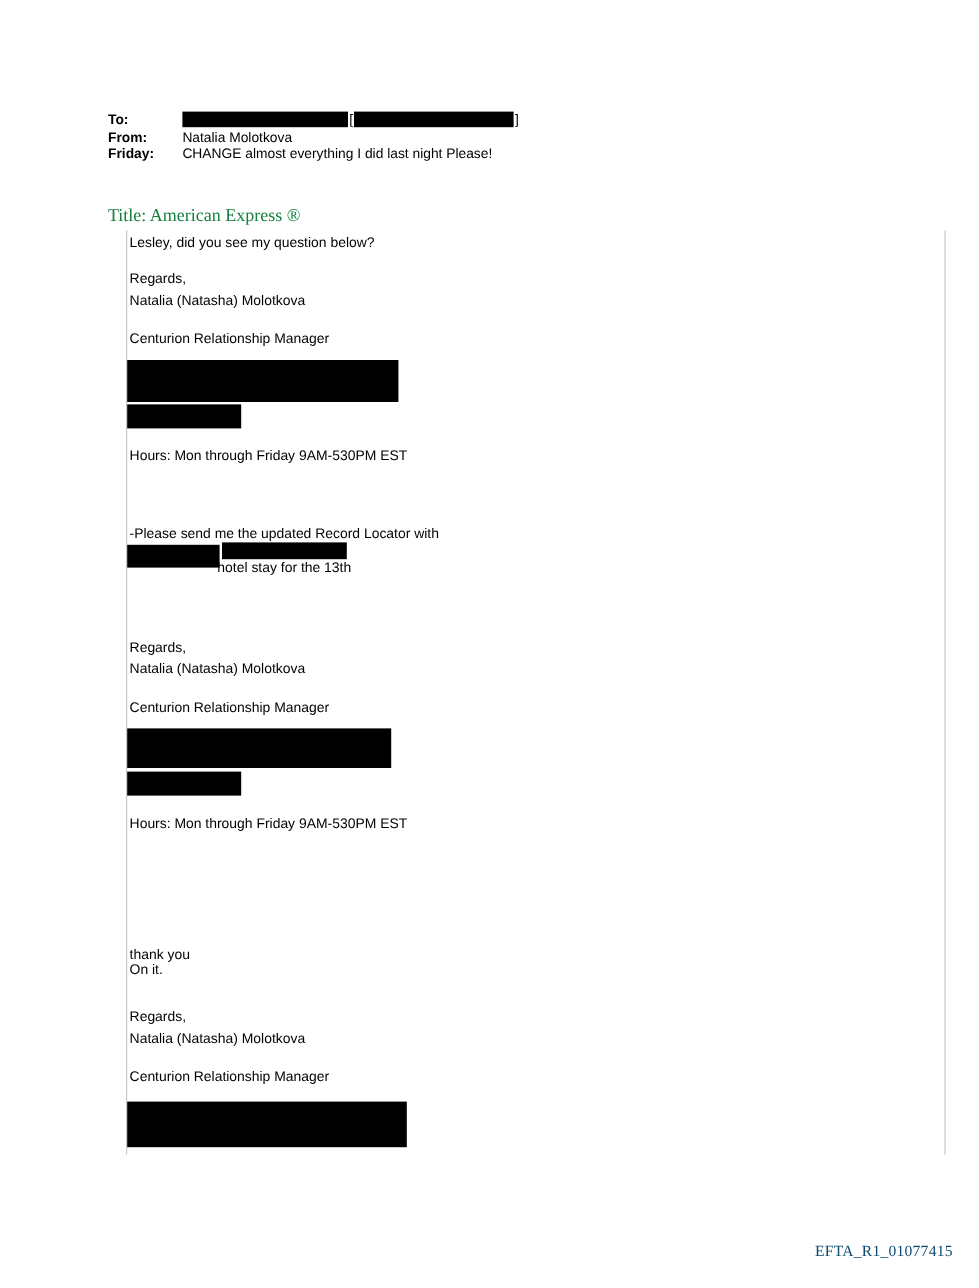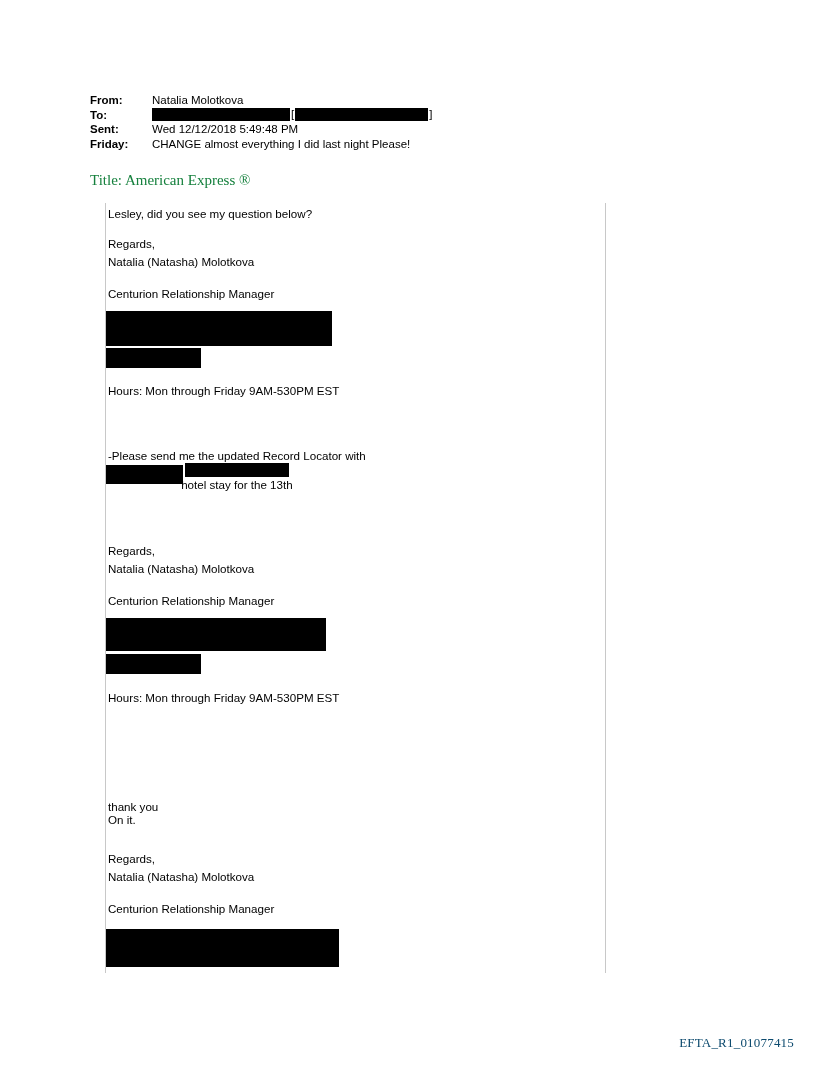--- a/index.html
+++ b/index.html
@@ -66,22 +66,22 @@
     top: 172px;
     font-family: "Liberation Serif", serif;
     font-size: 15px;
     color: #15803d;
   }
 
   
   .body-box {
     position: absolute;
     left: 105px;
-    top: 203px;
-    width: 501px;
+    top: 192px;
+    width: 683px;
     height: 770px;
     border-left: 1px solid #c8c8c8;
     border-right: 1px solid #c8c8c8;
     box-sizing: border-box;
   }
   .body-inner {
     position: relative;
     padding: 0;
     font-size: 11.6px;
     line-height: 15px;
@@ -109,38 +109,34 @@
   }
 </style>
 </head>
 <body>
 
 <div class="page">
 
   <div class="header">
 
     <div class="hrow">
-      <div class="hlabel">From:</div>
-      <div class="hvalue">Natalia Molotkova</div>
-    </div>
-
-    <div class="hrow">
       <div class="hlabel">To:</div>
       <div class="hvalue">
         <span class="redact" style="width:138px;height:13px;"></span>
         <span class="bracket">[</span>
         <span class="redact" style="width:133px;height:13px;"></span>
         <span class="bracket">]</span>
       </div>
     </div>
 
     <div class="hrow">
-      <div class="hlabel">Sent:</div>
-      <div class="hvalue">Wed 12/12/2018 5:49:48 PM</div>
+      <div class="hlabel">From:</div>
+      <div class="hvalue">Natalia Molotkova</div>
     </div>
+
 
     <div class="hrow">
       <div class="hlabel">Friday:</div>
       <div class="hvalue">CHANGE almost everything I did last night Please!</div>
     </div>
   </div>
 
   <div class="doc-title">Title: American Express ®</div>
 
   <div class="body-box">

